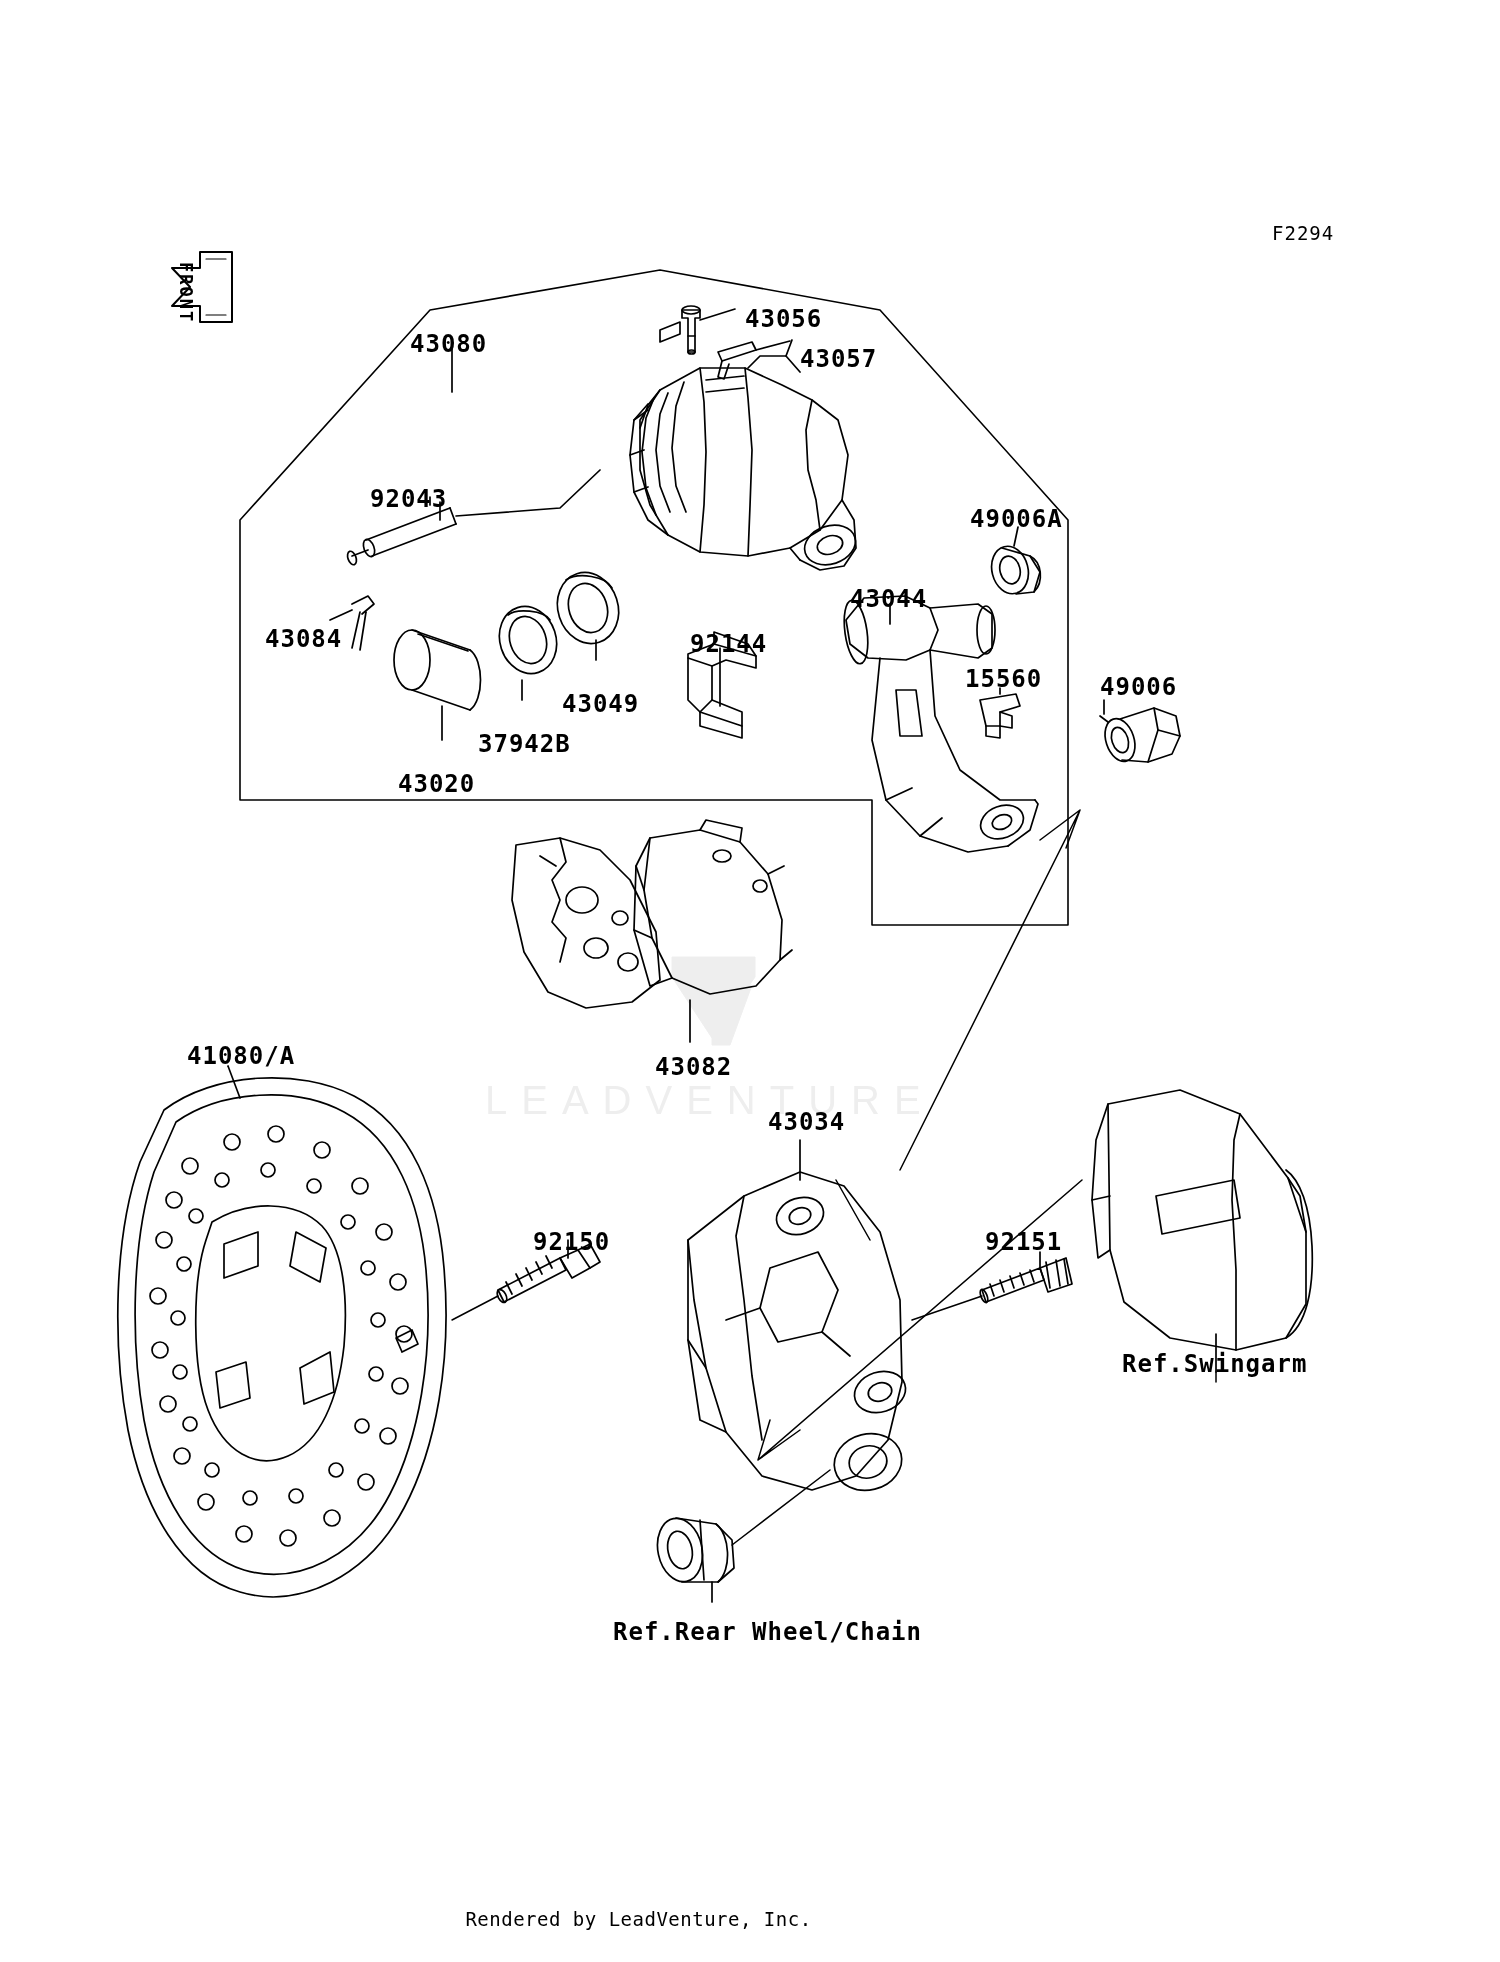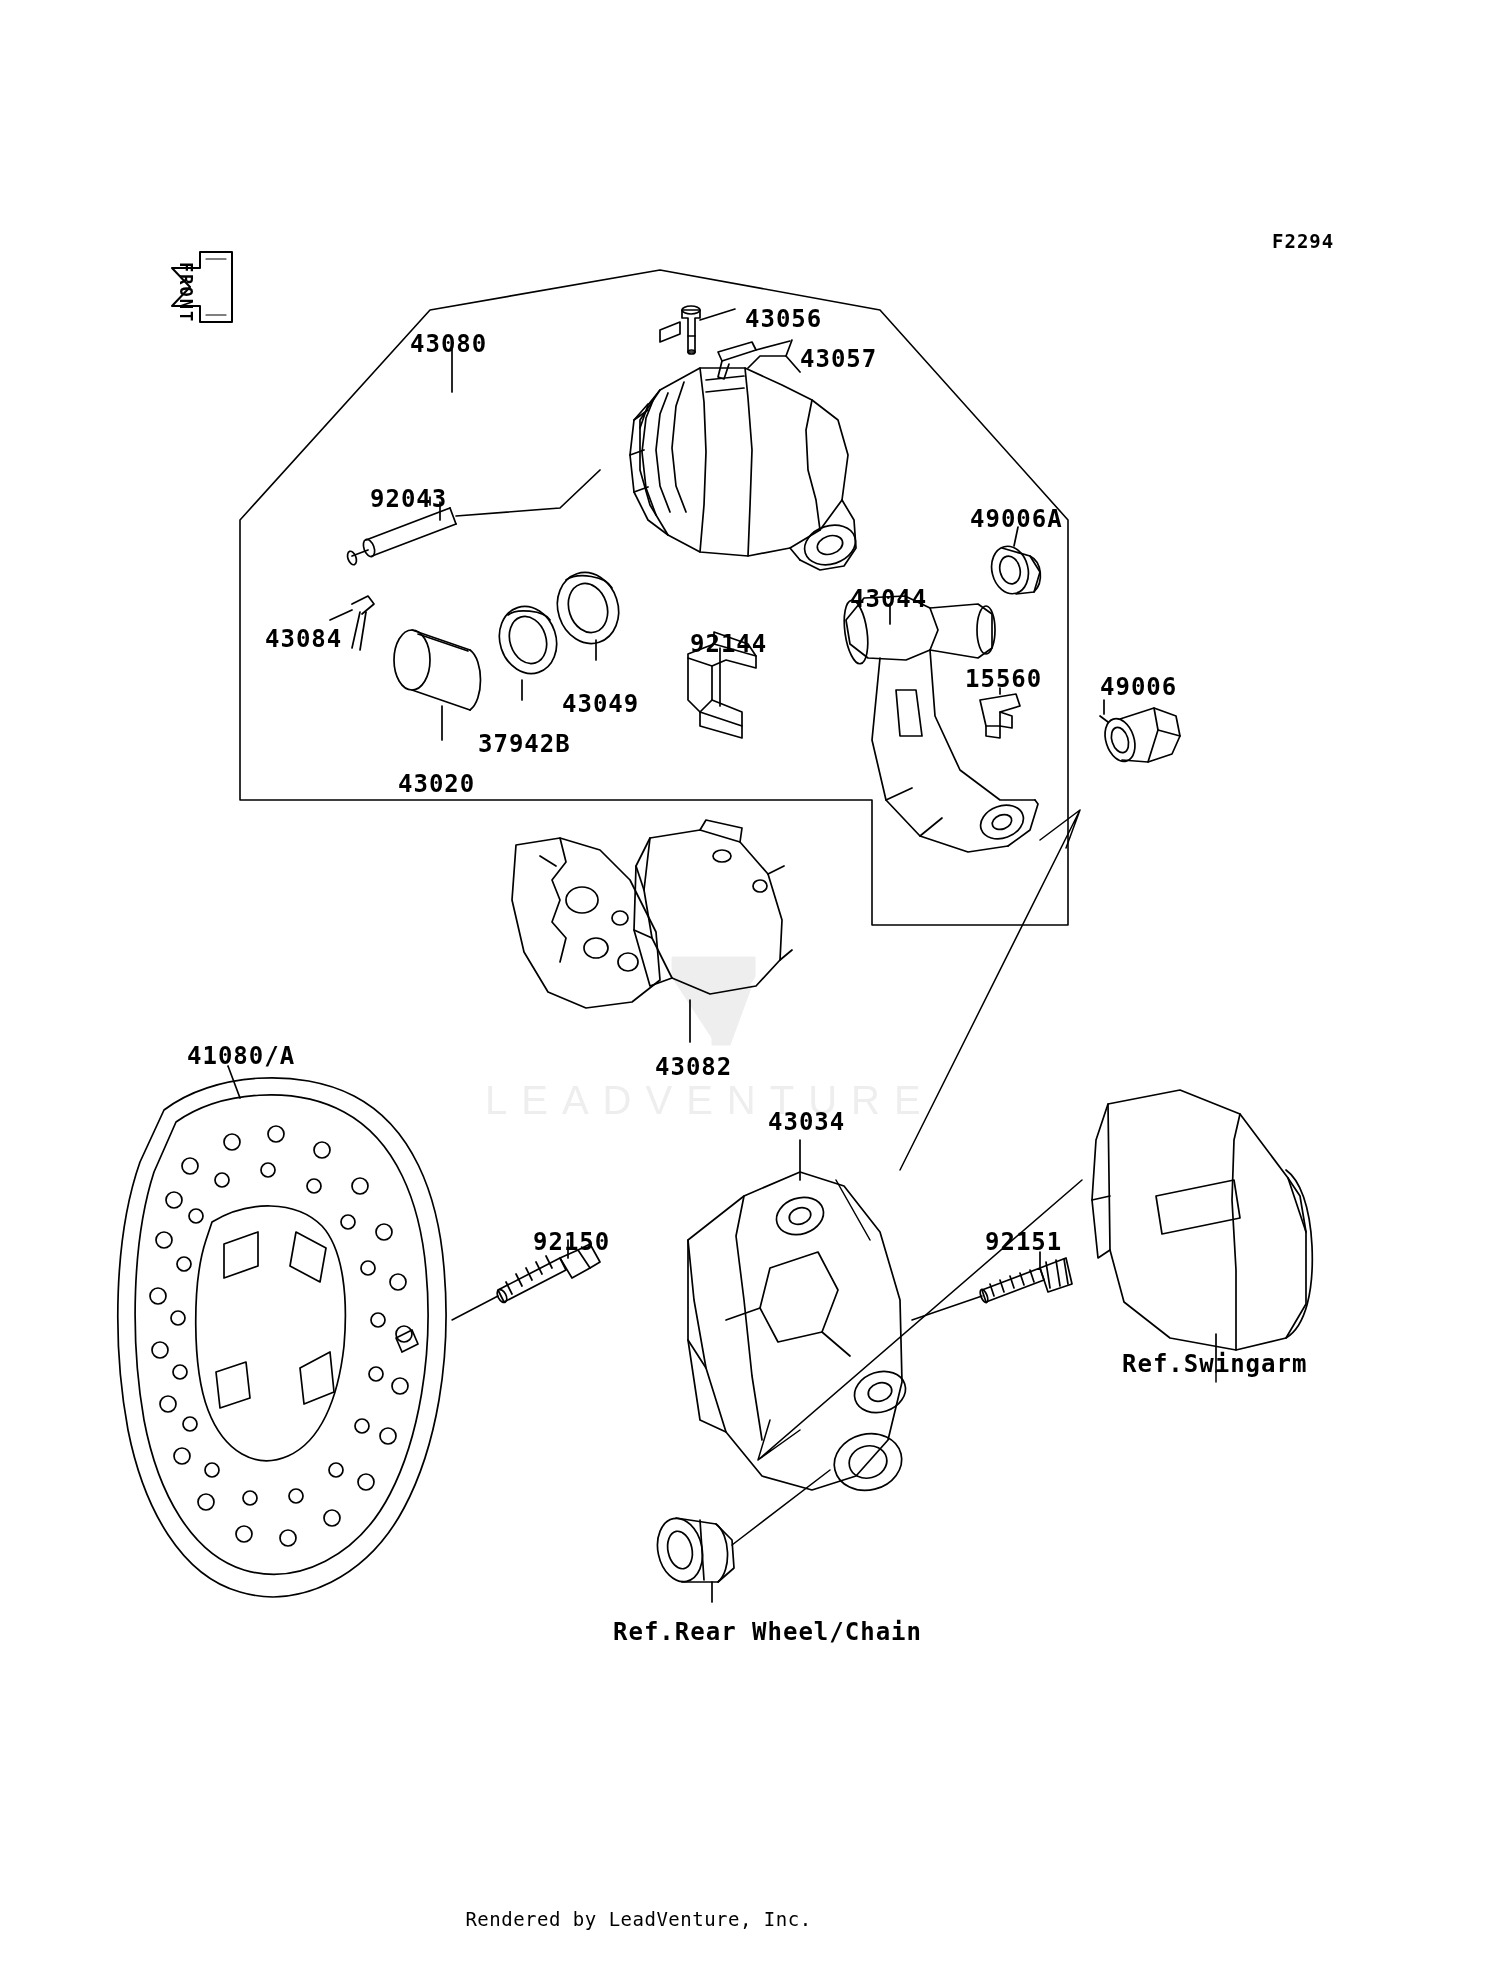--- a/index.html
+++ b/index.html
@@ -28,23 +28,22 @@
     font-size: 24px;
     font-weight: bold;
     letter-spacing: 1px;
     color: #000000;
     white-space: nowrap;
   }
   .code-id {
     position: absolute;
     font-family: "DejaVu Sans Mono", monospace;
     font-size: 19px;
-    font-weight: bold;
+    font-weight: normal;
     letter-spacing: 1px;
-    margin-top: 8px;
   }
   .footer {
     position: absolute;
     left: 0;
     width: 1277px;
     text-align: center;
     font-family: "DejaVu Sans Mono", monospace;
     font-size: 19px;
     color: #000000;
     letter-spacing: 0.5px;

